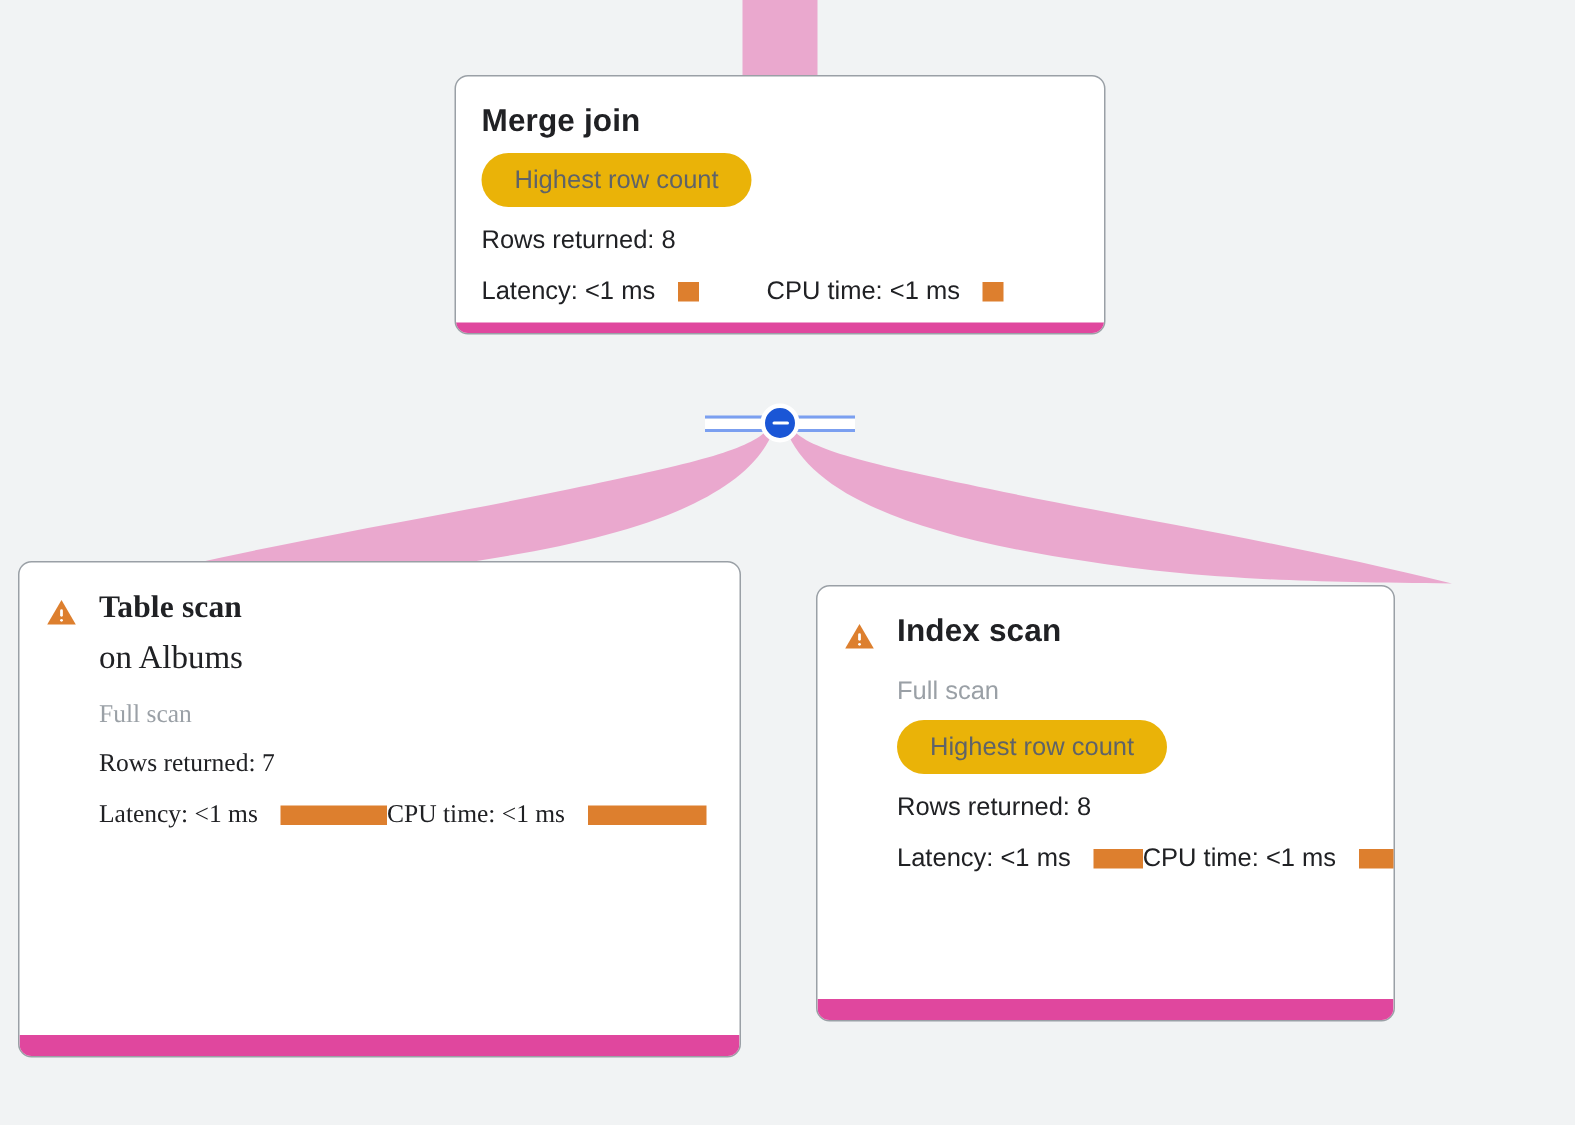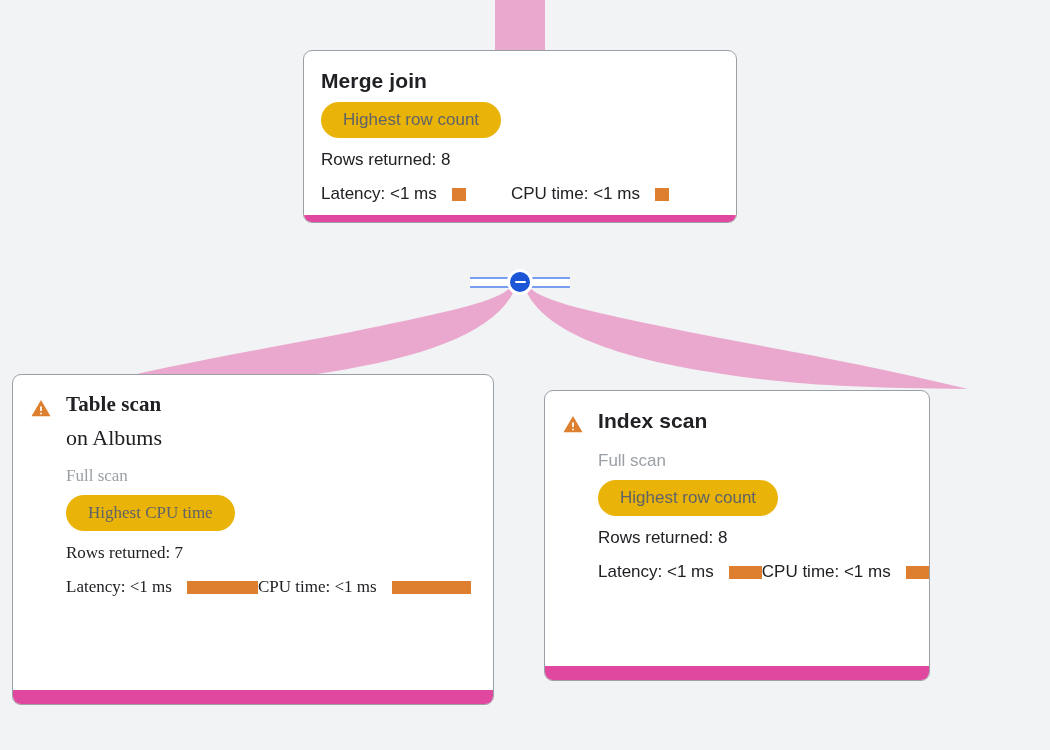--- a/index.html
+++ b/index.html
@@ -260,21 +260,20 @@
           <rect x="11" y="10" width="2" height="5.4" rx="1" fill="#ffffff"></rect>
           <rect x="11" y="17" width="2" height="2" rx="1" fill="#ffffff"></rect>
         </svg>
         <div class="head-text">
           <div class="node-title">Table scan</div>
           <div class="node-subtitle">on Albums</div>
           <div class="node-scantype">Full scan</div>
         </div>
       </div>
       <div class="indent">
-        <div class="chip">Highest CPU time</div>
         <div class="rows-returned">Rows returned: 7</div>
         <div class="metrics">
           <div class="metric" style="width:192px;">
             <div class="metric-label">Latency: &lt;1 ms</div>
             <div class="metric-bar" style="width:78px;"></div>
           </div>
           <div class="metric">
             <div class="metric-label">CPU time: &lt;1 ms</div>
             <div class="metric-bar" style="width:79px;"></div>
           </div>

